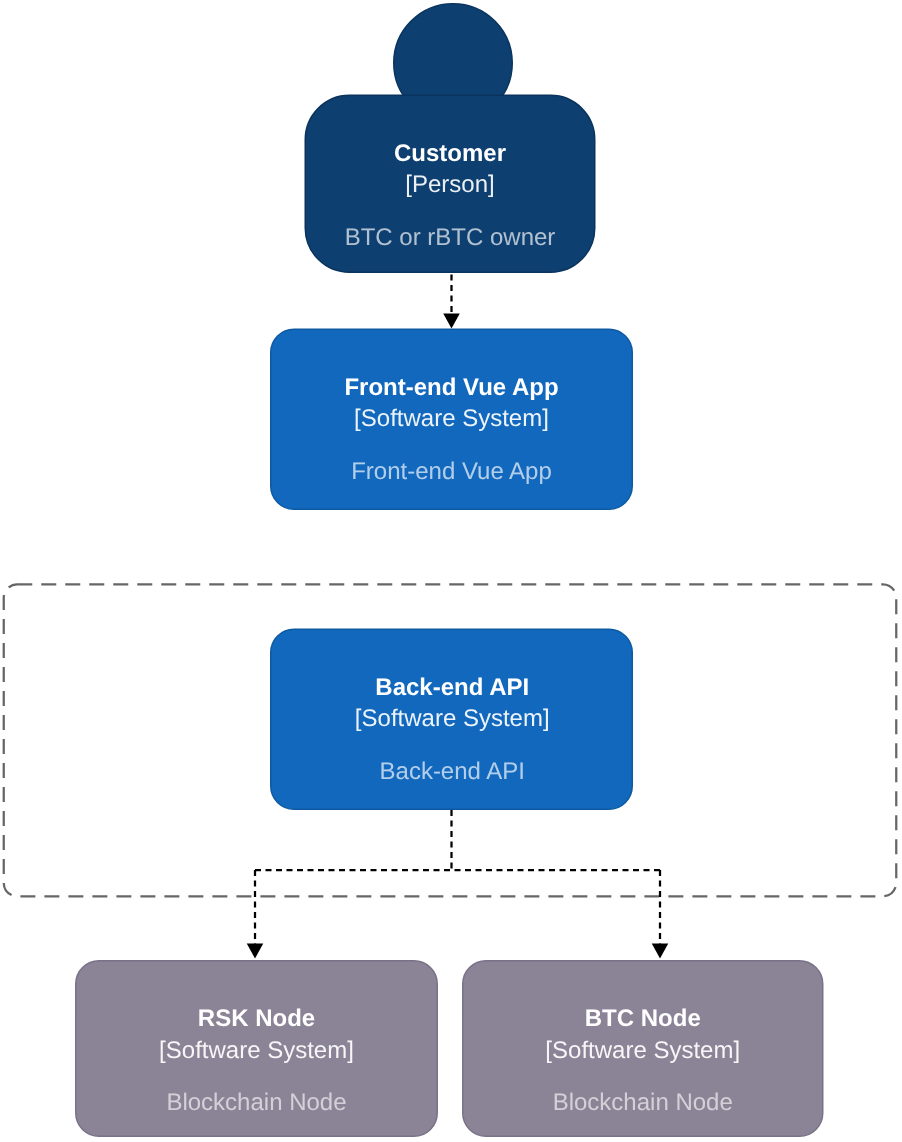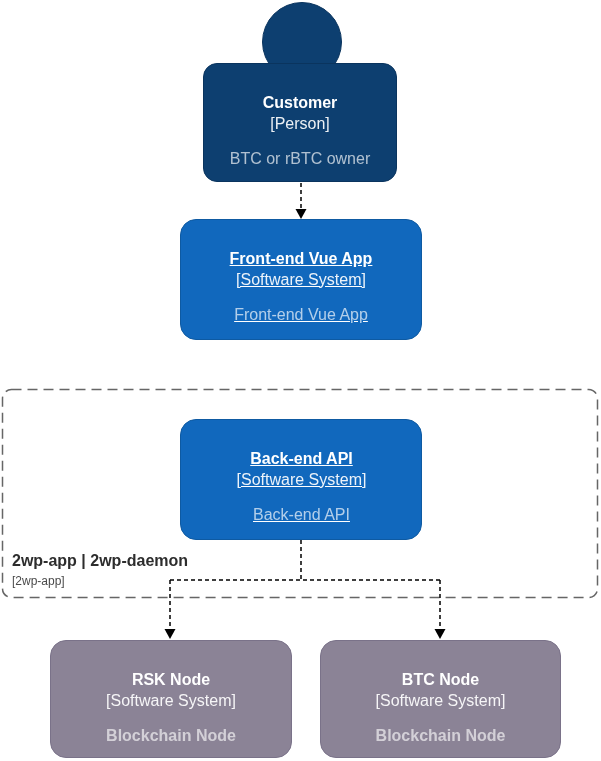--- a/index.html
+++ b/index.html
@@ -80,41 +80,40 @@
     width: 80px; height: 80px;
     border-radius: 50%;
     background: var(--person-fill);
     border: 1px solid var(--person-border);
   }
   .person-body {
     left: 203px; top: 63px;
     width: 194px; height: 119px;
     background: var(--person-fill);
     border: 1px solid var(--person-border);
-    border-radius: 14px;
+    border-radius: 30px;
     text-align: right;
   }
 
   
   .system {
     background: var(--system-fill);
     border: 1px solid var(--system-border);
-    text-decoration: underline;
   }
   .frontend-box { left: 180px; top: 219px; width: 242px; height: 121px; }
   .backend-box  { left: 180px; top: 419px; width: 242px; height: 121px; padding-left: 15px; }
 
   
   .external {
     background: var(--external-fill);
     border: 1px solid var(--external-border);
   }
   .rsk-box { left: 50px;  top: 640px; width: 242px; height: 118px; }
-  .btc-box { left: 320px; top: 640px; width: 241px; height: 118px; }
-  .external .desc { color: rgba(255,255,255,0.62); font-weight: bold; }
+  .btc-box { left: 308px; top: 640px; width: 241px; height: 118px; }
+  .external .desc { color: rgba(255,255,255,0.62); }
 
   
   .boundary-label {
     position: absolute;
     left: 12px; top: 552px;
     text-align: left;
   }
   .boundary-label .b-title {
     font-size: 16px;
     font-weight: bold;
@@ -157,24 +156,20 @@
     <div class="meta">[Software System]</div>
     <div class="desc">Front-end Vue App</div>
   </div>
 
   <div class="node system backend-box">
     <div class="title">Back-end API</div>
     <div class="meta">[Software System]</div>
     <div class="desc">Back-end API</div>
   </div>
 
-  <div class="boundary-label">
-    <div class="b-title">2wp-app | 2wp-daemon</div>
-    <div class="b-subtitle">[2wp-app]</div>
-  </div>
 
   <div class="node external rsk-box">
     <div class="title">RSK Node</div>
     <div class="meta">[Software System]</div>
     <div class="desc">Blockchain Node</div>
   </div>
 
   <div class="node external btc-box">
     <div class="title">BTC Node</div>
     <div class="meta">[Software System]</div>

